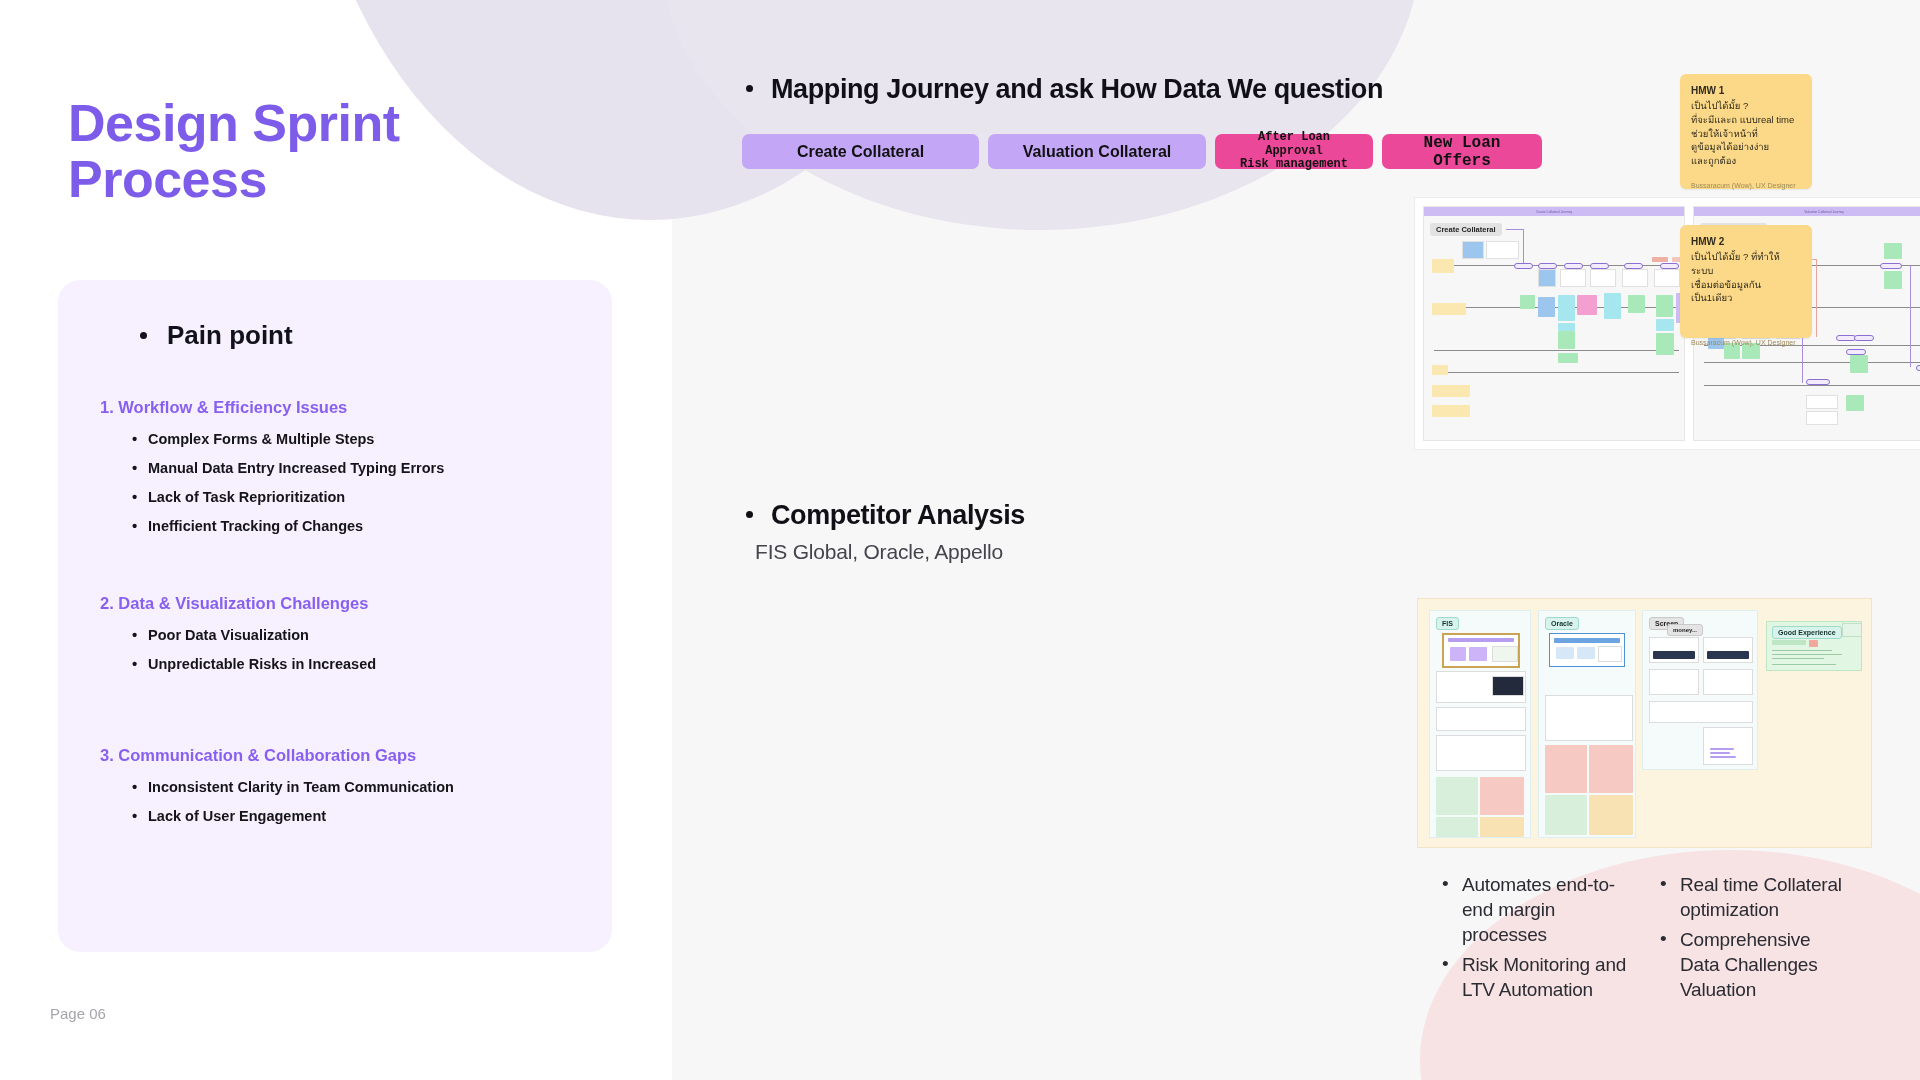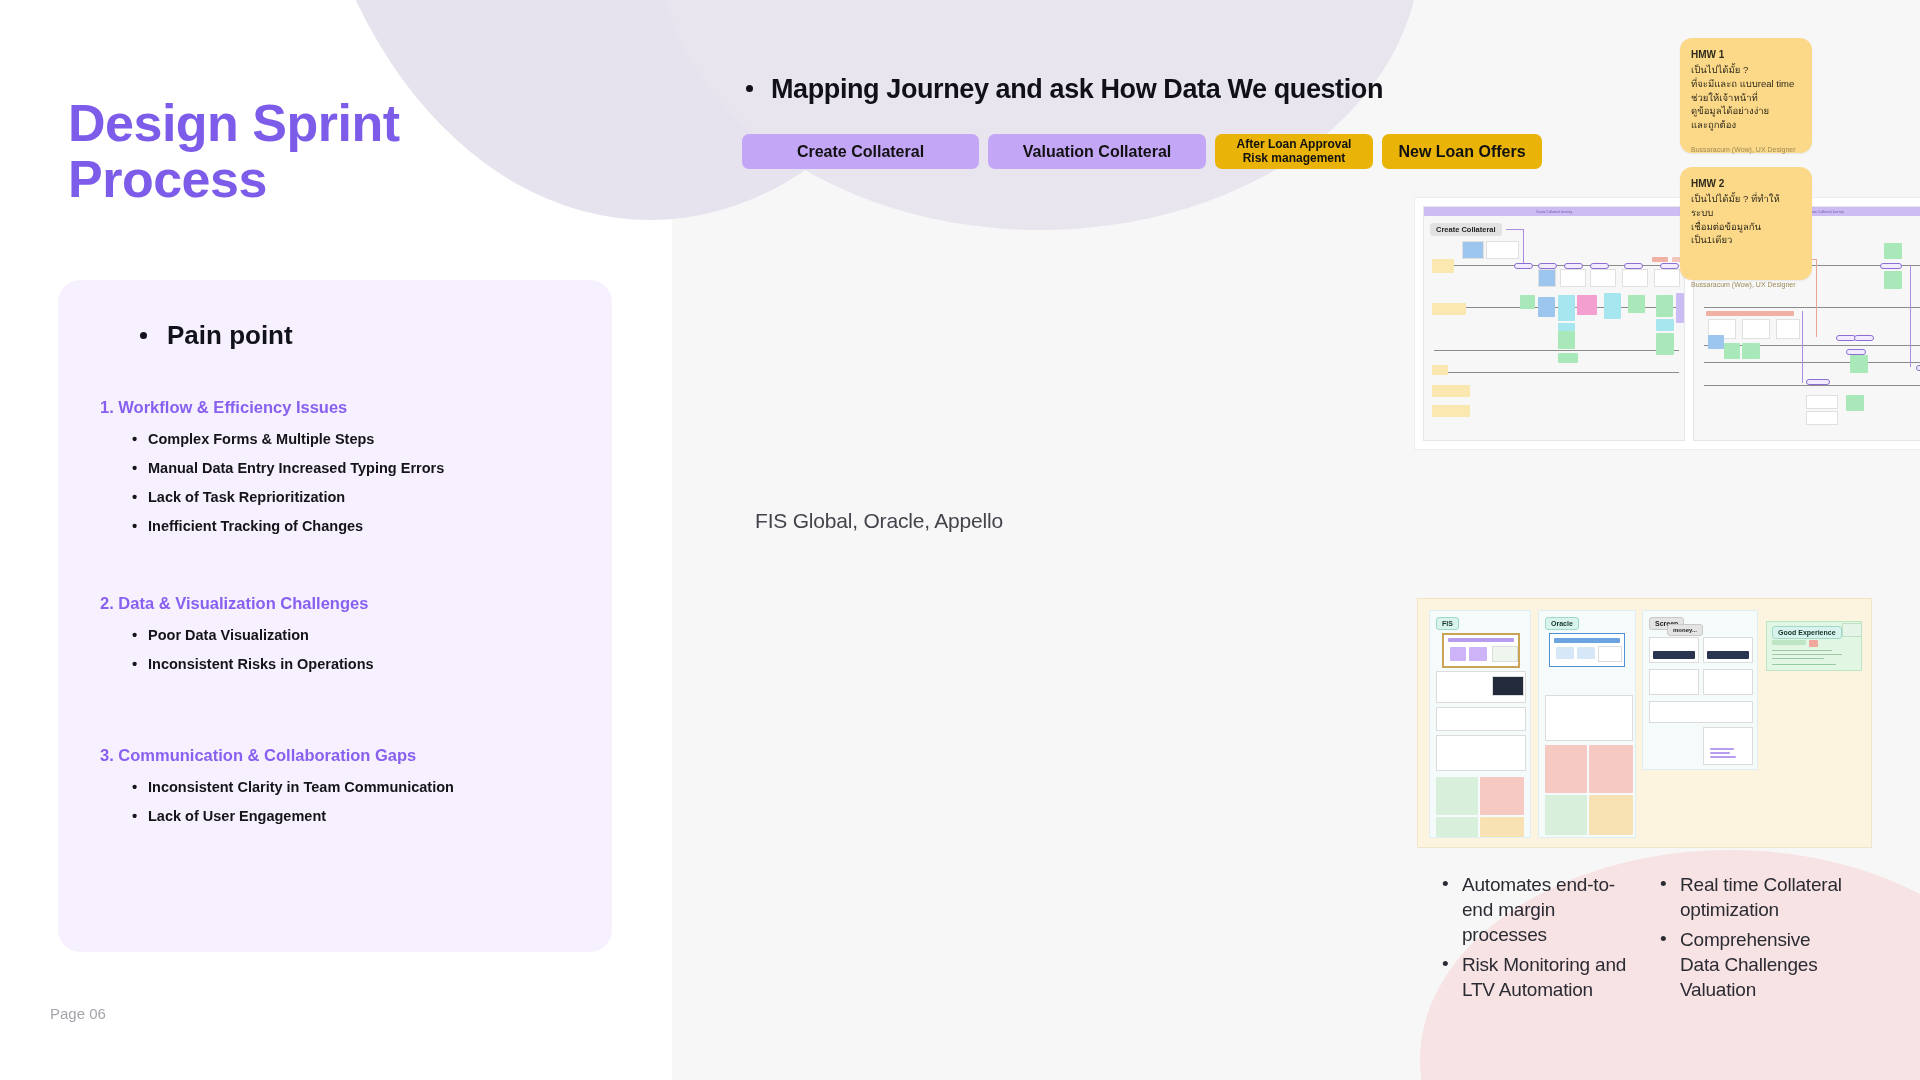--- a/index.html
+++ b/index.html
@@ -59,21 +59,21 @@
     border-radius:50%; vertical-align:middle; margin-right:18px; margin-top:-4px;}
   .sec-sub { font-size:21px; color:#44444c; margin-top:9px; letter-spacing:-0.2px;}
 
   #mapping-title { position:absolute; left:74px; top:74px; }
 
   
   #tabs { position:absolute; left:70px; top:134px; display:flex; gap:9px; }
   .tab { border-radius:7px; display:flex; align-items:center; justify-content:center;
     text-align:center; font-size:16px; font-weight:bold; color:#111; height:35px; padding:0 14px;}
   .tab.purple { background:#c4a6f7; }
-  .tab.green  { background:#eab308; }
+  .tab.green  { background:#ec4899;font-family:Liberation Mono, monospace; }
   .tab.two-line { flex-direction:column; line-height:1.15; font-size:12px; padding:0 16px; }
 
   
   #journey-board { position:absolute; left:742px; top:197px; width:898px; height:253px;
     background:#fff; border:1px solid #ededed; overflow:hidden; }
   .jm-panel { position:absolute; top:8px; bottom:8px; background:#f7f7f7;
     border:1px solid #e6e6e6; overflow:hidden; }
   .jm-cap { position:absolute; left:0; right:0; top:0; height:9px; font-size:3.2px;
     color:#6b5aa8; display:flex; align-items:center; justify-content:center; }
   .jm-cap.p { background:#cdbcf3; }
@@ -83,22 +83,22 @@
   .jm-note { position:absolute; border-radius:1px; }
   .jm-card { position:absolute; background:#fff; border:0.5px solid #e0e0e0; }
   .jm-pill { position:absolute; border:0.6px solid #8b6fd4; border-radius:6px;
     background:#f3ecff; height:6px; }
   .jm-conn { position:absolute; background:#a98ee0; }
   .jm-conn.salmon { background:#e8a598; }
   .jm-ylabel { position:absolute; background:#fbe7b0; border-radius:1px; }
 
   
   #hmw { position:absolute; left:1008px; top:38px; width:132px; }
-  .sticky { background:#fcd988; border-radius:12px; padding:11px 11px 19px 11px;
-    margin-bottom:14px; box-shadow:0 1px 2px rgba(0,0,0,.07); }
+  .sticky { background:#fcd988; border-radius:6px; padding:11px 11px 19px 11px;
+    margin-bottom:14px; box-shadow:0 1px 2px rgba(0,0,0,.07);margin-top:36px; }
   .sticky .s-title { font-size:10px; font-weight:bold; color:#2e2a1c; margin-bottom:3px; }
   .sticky .s-body { font-size:9.5px; color:#2e2a1c; line-height:1.45; }
   .sticky .s-author { font-size:7px; color:#9d8a58; margin-top:14px; }
   #hmw1 { height:115px; }
   #hmw2 { height:113px; }
   #hmw3 { height:113px; }
 
   
   #comp-title { position:absolute; left:74px; top:500px; }
   #comp-board { position:absolute; left:745px; top:598px; width:455px; height:250px;
@@ -151,21 +151,21 @@
       <li>Manual Data Entry Increased Typing Errors</li>
       <li>Lack of Task Reprioritization</li>
       <li>Inefficient Tracking of Changes</li>
     </ul>
   </div>
 
   <div class="pain-group" id="grp1">
     <div class="g-title">2. Data &amp; Visualization Challenges</div>
     <ul>
       <li>Poor Data Visualization</li>
-      <li>Inconsistent Risks in Operations</li>
+      <li>Unpredictable Risks in Increased</li>
     </ul>
   </div>
 
   <div class="pain-group" id="grp2">
     <div class="g-title">3. Communication &amp; Collaboration Gaps</div>
     <ul>
       <li>Inconsistent Clarity in Team Communication</li>
       <li>Lack of User Engagement</li>
     </ul>
   </div>
@@ -295,20 +295,23 @@
         <div>เป็นไปได้มั้ย ? ที่ทำให้ระบบ</div>
         <div>เชื่อมต่อข้อมูลกัน</div>
         <div>เป็น1เดียว</div>
       </div>
       <div class="s-author" style="margin-top:34px">Bussaracum (Wow), UX Designer</div>
     </div>
 
   </div>
 
   <div id="comp-title">
+    <div class="sec-title">
+      <span class="dot"></span><span>Competitor Analysis</span>
+    </div>
     <div class="sec-sub" style="margin-left:9px">FIS Global, Oracle, Appello</div>
   </div>
 
   <div id="comp-board">
 
     <div class="cb-col" style="left:11px; width:102px; height:228px;">
       <div class="cb-frame" style="left:12px; top:22px; width:78px; height:35px;">
         <div class="cb-bar" style="left:4px; top:3px; right:4px; height:4px;"></div>
         <div class="cb-bar" style="left:6px; top:12px; width:16px; height:14px; background:#cdb3f7;"></div>
         <div class="cb-bar" style="left:25px; top:12px; width:18px; height:14px; background:#cdb3f7;"></div>

